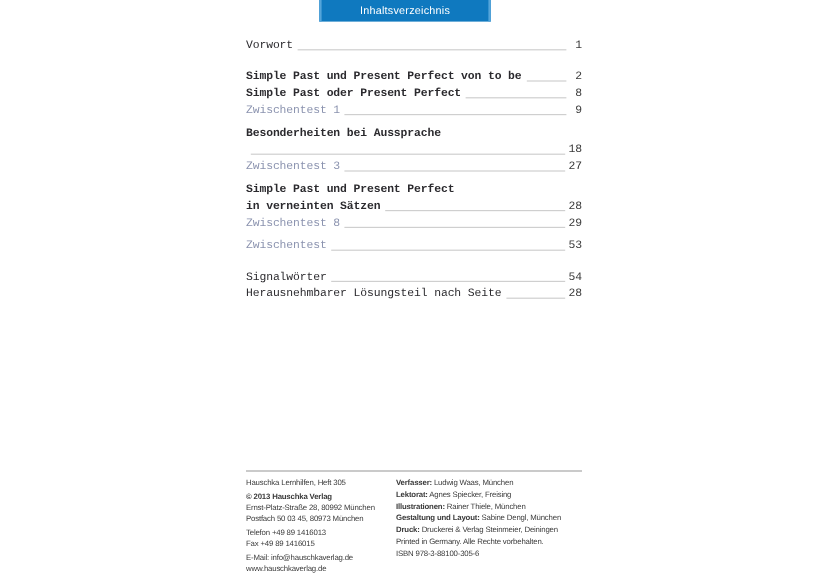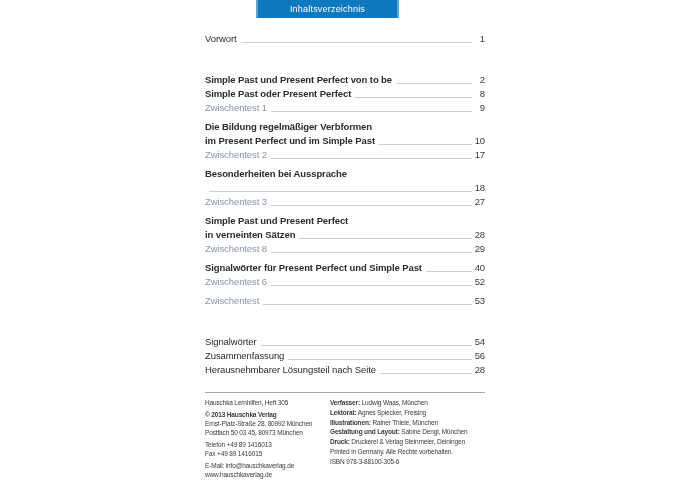--- a/index.html
+++ b/index.html
@@ -8,21 +8,21 @@
     position: relative;
     background: #ffffff;
     font-family: "Liberation Sans", "DejaVu Sans", sans-serif;
     color: #2b2a2e;
     overflow: hidden;
   }
 
   
   .badge {
     position: absolute;
-    left: 256px; top: 0;
+    left: 266px; top: 0;
     width: 143px; height: 18px;
     background: #0f79bf;
     border-left: 2px solid #55a5da;
     border-right: 2px solid #55a5da;
     color: #ffffff;
     font-size: 9px;
     line-height: 18px;
     text-align: center;
     letter-spacing: 0.2px;
   }
@@ -30,26 +30,26 @@
   
   .toc {
     position: absolute;
     left: 205px; top: 31px;
     width: 280px;
     font-size: 9.5px;
     letter-spacing: -0.1px;
   }
   .toc-group { margin-top: 5px; }
   .toc-group:first-child { margin-top: 0; }
-  .toc-group.gap-large { margin-top: 27px; }
+  .toc-group.gap-large { margin-top: 12px; }
   .toc-row {
     display: flex;
-    align-items: flex-end;
     height: 14px;
     white-space: nowrap;
+    font-family: Liberation Mono, monospace;
   }
   .toc-row .label { line-height: 13px; }
   .toc-row.bold .label { font-weight: bold; }
   .toc-row.test .label { color: #8b93af; }
   .leader {
     flex: 1;
     min-width: 6px;
     height: 11px;
     border-bottom: 1px solid #cfcfcf;
     margin: 0 3px 2px 4px;
@@ -111,35 +111,20 @@
       <span class="leader"></span>
       <span class="page">8</span>
     </div>
     <div class="toc-row test">
       <span class="label">Zwischentest 1</span>
       <span class="leader"></span>
       <span class="page">9</span>
     </div>
   </div>
 
-  <div class="toc-group">
-    <div class="toc-row bold">
-      <span class="label">Die Bildung regelmäßiger Verbformen</span>
-    </div>
-    <div class="toc-row bold">
-      <span class="label">im Present Perfect und im Simple Past</span>
-      <span class="leader"></span>
-      <span class="page">10</span>
-    </div>
-    <div class="toc-row test">
-      <span class="label">Zwischentest 2</span>
-      <span class="leader"></span>
-      <span class="page">17</span>
-    </div>
-  </div>
 
   <div class="toc-group">
     <div class="toc-row bold">
       <span class="label">Besonderheiten bei Aussprache</span>
     </div>
     <div class="toc-row bold">
       <span class="leader"></span>
       <span class="page">18</span>
     </div>
     <div class="toc-row test">
@@ -159,51 +144,34 @@
       <span class="page">28</span>
     </div>
     <div class="toc-row test">
       <span class="label">Zwischentest 8</span>
       <span class="leader"></span>
       <span class="page">29</span>
     </div>
   </div>
 
 
-  <div class="toc-group">
-    <div class="toc-row bold">
-      <span class="label">Signalwörter für Present Perfect und Simple Past</span>
-      <span class="leader"></span>
-      <span class="page">40</span>
-    </div>
-    <div class="toc-row test">
-      <span class="label">Zwischentest 6</span>
-      <span class="leader"></span>
-      <span class="page">52</span>
-    </div>
-  </div>
 
   <div class="toc-group">
     <div class="toc-row test">
       <span class="label">Zwischentest</span>
       <span class="leader"></span>
       <span class="page">53</span>
     </div>
   </div>
 
   <div class="toc-group gap-large">
     <div class="toc-row plain">
       <span class="label">Signalwörter</span>
       <span class="leader"></span>
       <span class="page">54</span>
-    </div>
-    <div class="toc-row plain">
-      <span class="label">Zusammenfassung</span>
-      <span class="leader"></span>
-      <span class="page">56</span>
     </div>
     <div class="toc-row plain">
       <span class="label">Herausnehmbarer Lösungsteil nach Seite</span>
       <span class="leader"></span>
       <span class="page">28</span>
     </div>
   </div>
 
 </div>
 

